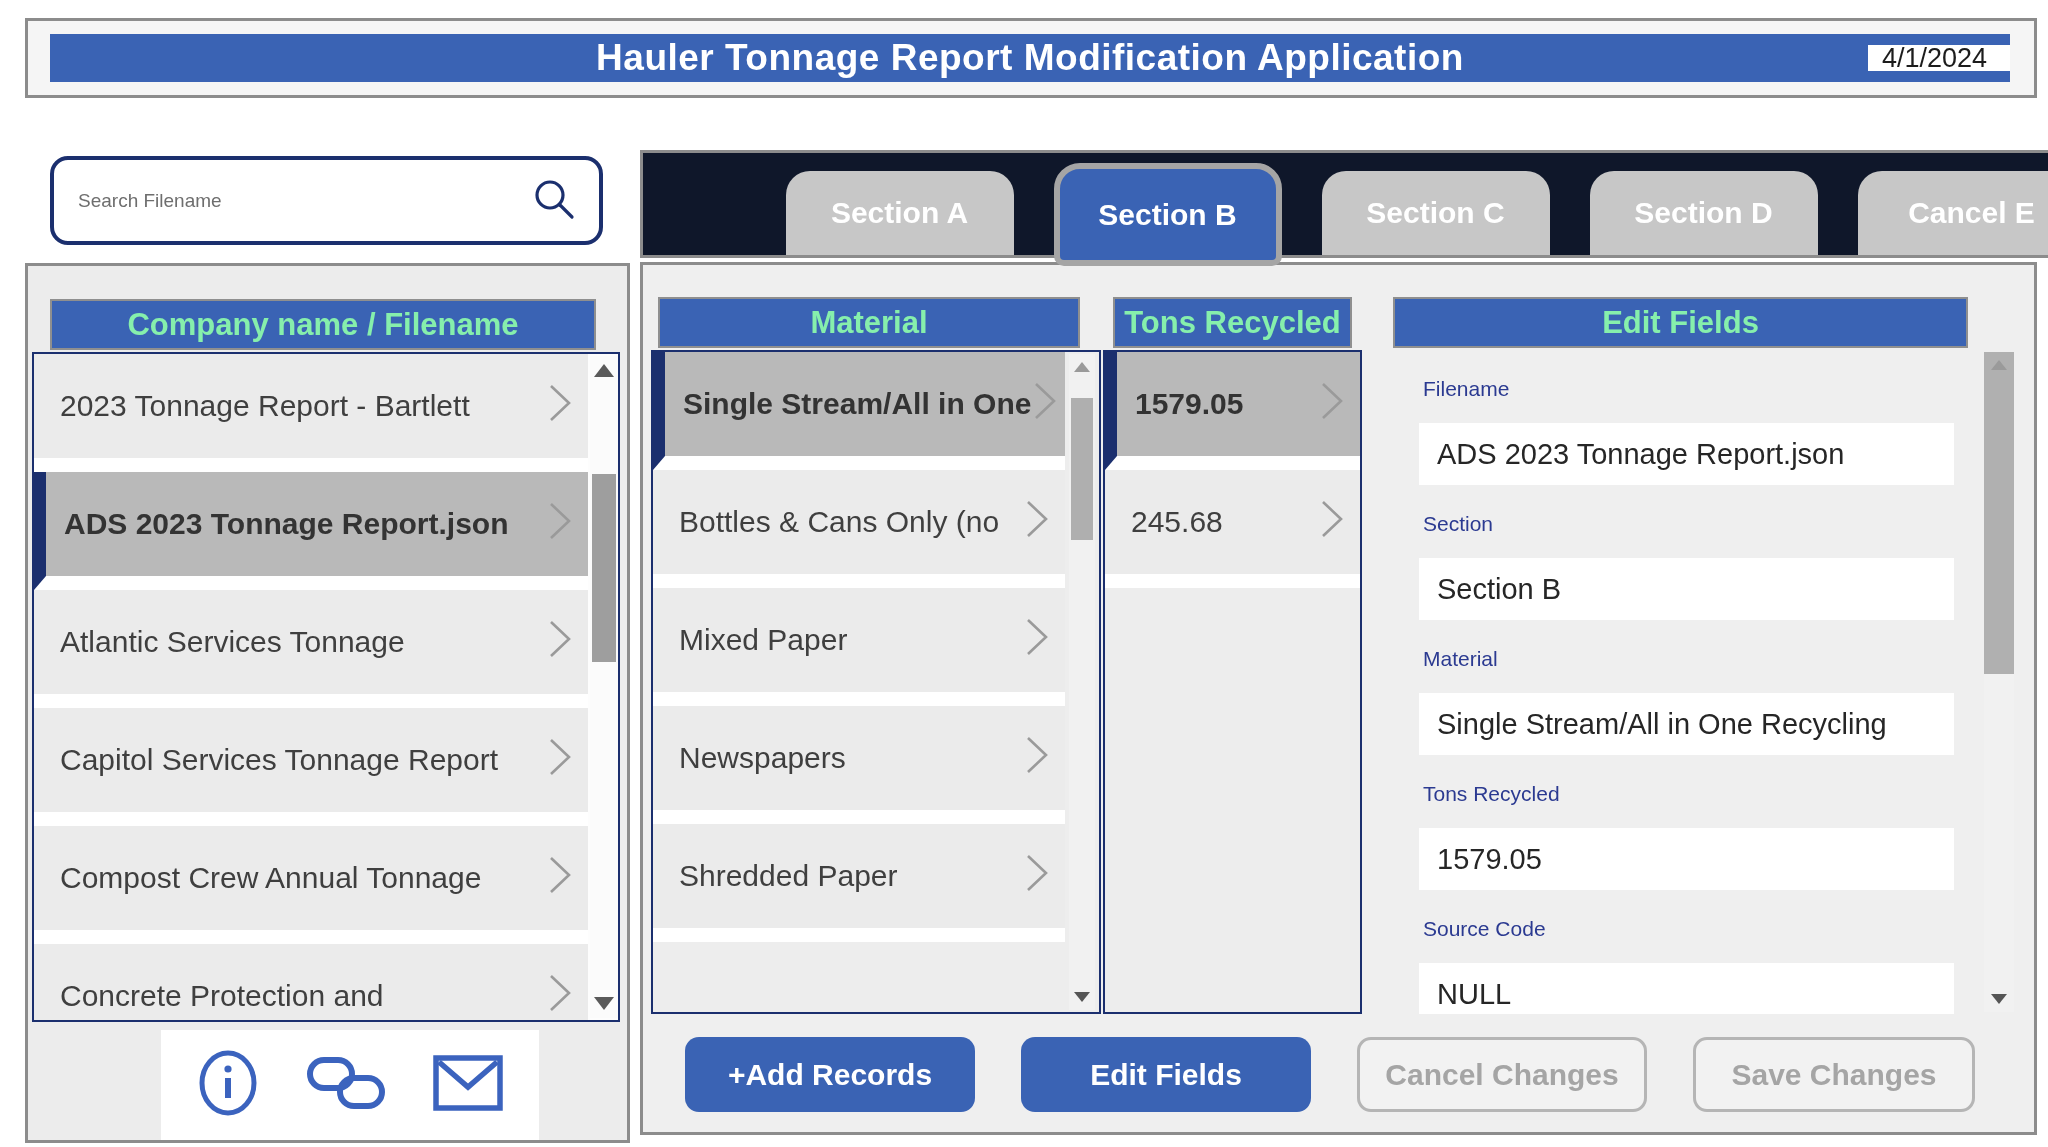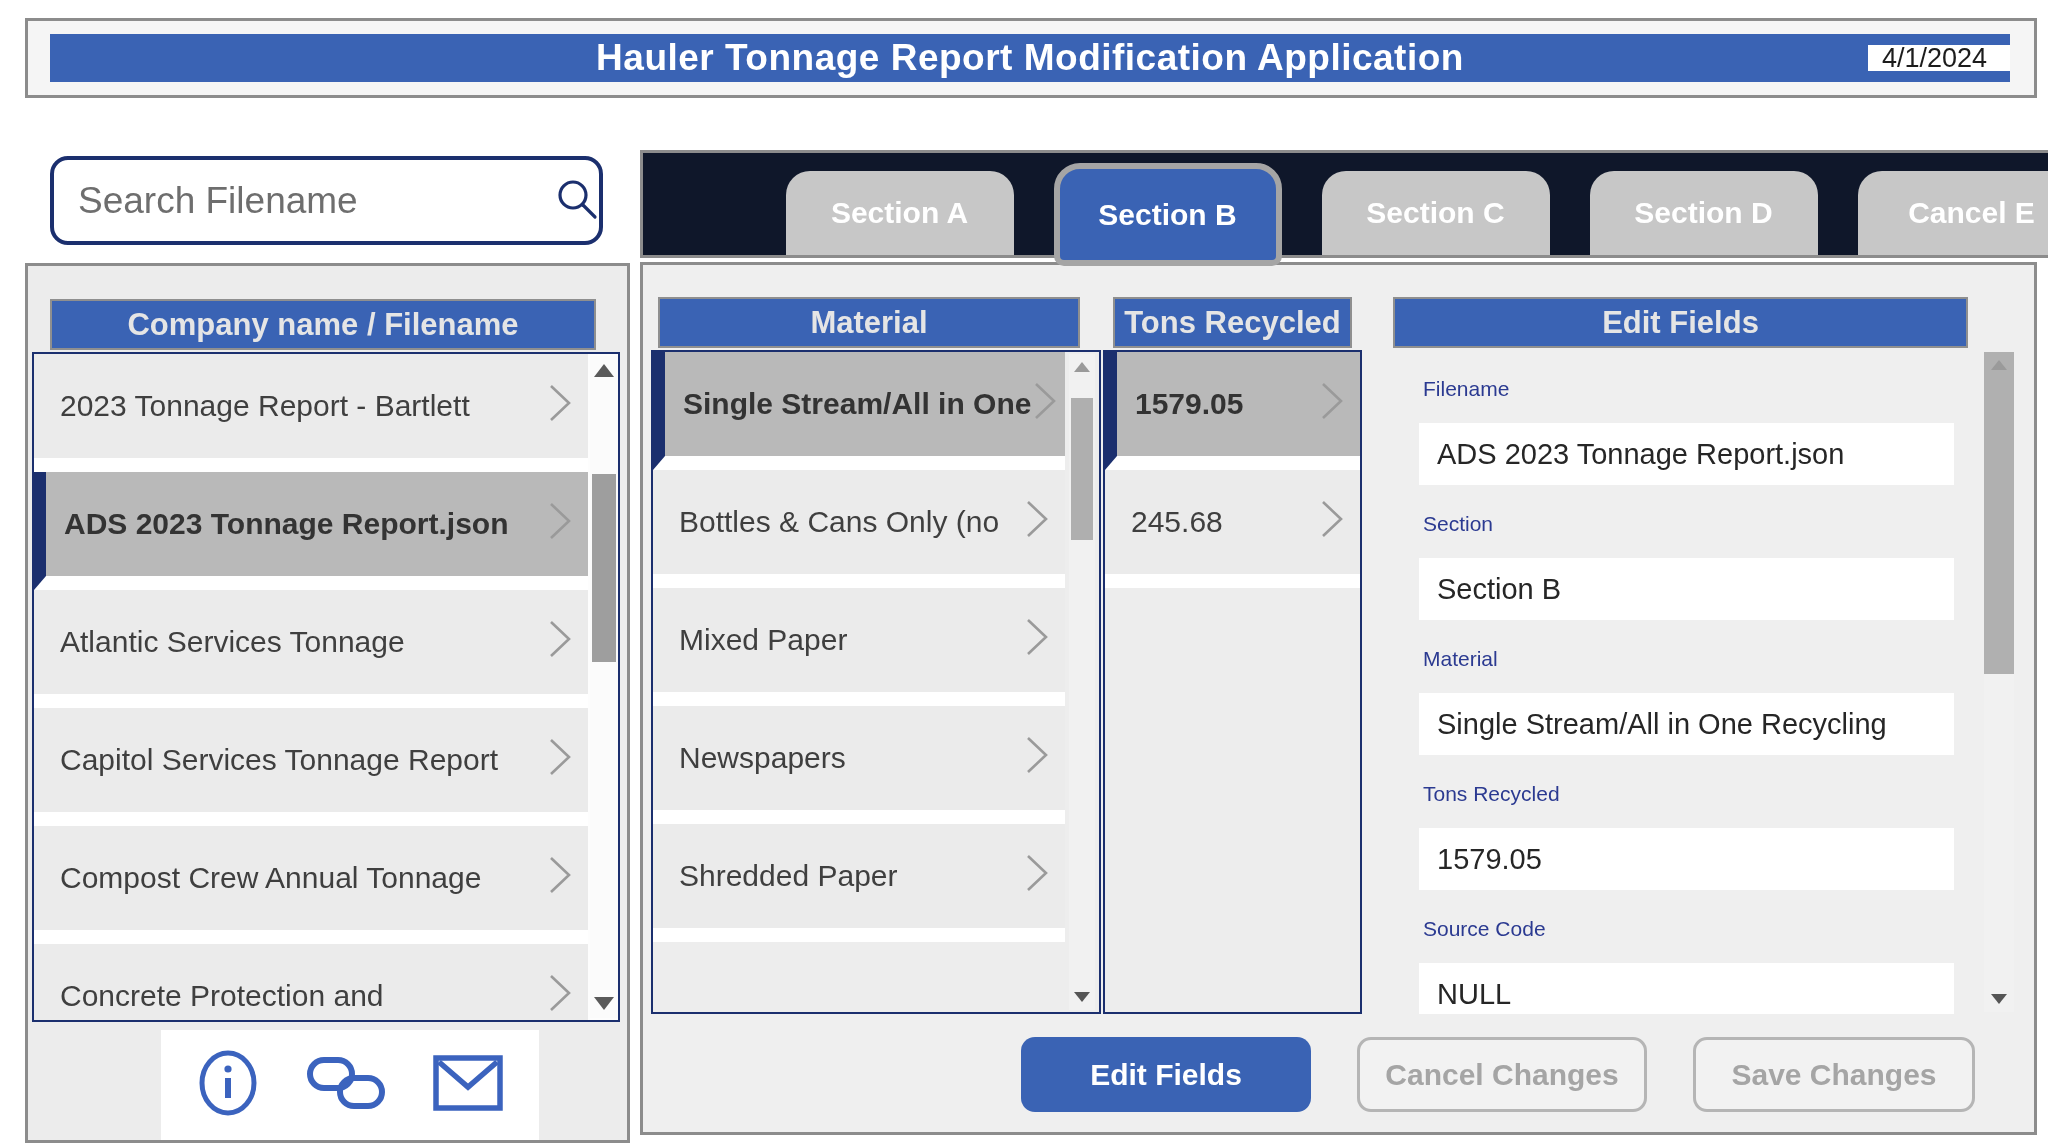--- a/index.html
+++ b/index.html
@@ -14,38 +14,38 @@
     background:#3A63B4; display:flex; align-items:center; justify-content:center; }
   .header-title { color:#fff; font-size:37px; font-weight:bold; letter-spacing:.5px; }
   .date-box { position:absolute; right:0; top:11px; bottom:11px; width:142px; background:#fff;
     display:flex; align-items:center; padding-left:14px; font-size:27px; color:#1c1c1c; }
 
   
   .search-box { position:absolute; left:50px; top:156px; width:553px; height:89px;
     border:4px solid #1B2F6E; border-radius:18px; background:#fff;
     display:flex; align-items:center; padding:0 22px 0 24px; }
   .search-input { flex:1; border:none; outline:none; background:transparent;
-    font-family:inherit; font-size:37px; color:#c2410c; }
+    font-family:inherit; font-size:19px; color:#c2410c; }
   .search-input::placeholder { color:#6E6E6E; }
   .search-icon { flex:0 0 auto; }
 
   
   .tabs-panel { position:absolute; left:640px; top:150px; width:1591px; height:108px;
     border:3px solid #8C8C8C; background:#0f172a;
     display:flex; align-items:flex-end; justify-content:center; gap:40px; }
   .tab { width:228px; height:84px; background:#C7C7C7; border-radius:24px 24px 0 0;
     display:flex; align-items:center; justify-content:center;
     color:#fff; font-size:30px; font-weight:600; cursor:default; }
   .tab.active { background:#3A63B4; border:6px solid #A5A5A5; border-radius:26px 26px 10px 10px;
     height:103px; margin-bottom:-11px; z-index:3; font-weight:700; }
 
   
   .col-header { position:absolute; background:#3A63B4; border:2px solid #8F8F8F;
     display:flex; align-items:center; justify-content:center;
-    color:#e5e5e5; font-size:31px; font-weight:bold; }
+    color:#86efac; font-size:31px; font-weight:bold; }
   .listbox { position:absolute; border:2px solid #1B2F6E; overflow:hidden; }
   .row { height:118px; border-bottom:14px solid #fff; background:#EBEBEB;
     display:flex; align-items:center; padding:0 14px 0 26px;
     font-size:30px; color:#3F3F3F; white-space:nowrap; overflow:hidden; }
   .row.selected { background:#B9B9B9; border-left:12px solid #1B2F6E;
     padding-left:18px; font-weight:bold; color:#333; }
   .row .chev { margin-left:auto; flex:0 0 auto; }
 
   .sb { position:absolute; top:2px; bottom:2px; }
   .sb .thumb { position:absolute; left:2px; right:2px; background:#A2A2A2; }
@@ -279,18 +279,19 @@
       <input class="field-value" value="1579.05" style="">
       <div class="field-label">Source Code</div>
       <input class="field-value" value="NULL" style="">
     </div>
     <div class="edit-sb">
       <div class="tri-up tri-small"></div>
       <div class="thumb"></div>
       <div class="tri-down tri-small"></div>
     </div>
 
+    <div class="btn primary btn-add">+Add Records</div>
     <div class="btn primary btn-edit">Edit Fields</div>
     <div class="btn disabled btn-save">Save Changes</div>
     <div class="btn disabled btn-cancel">Cancel Changes</div>
   </div>
 
 </div>
 
 </body></html>

